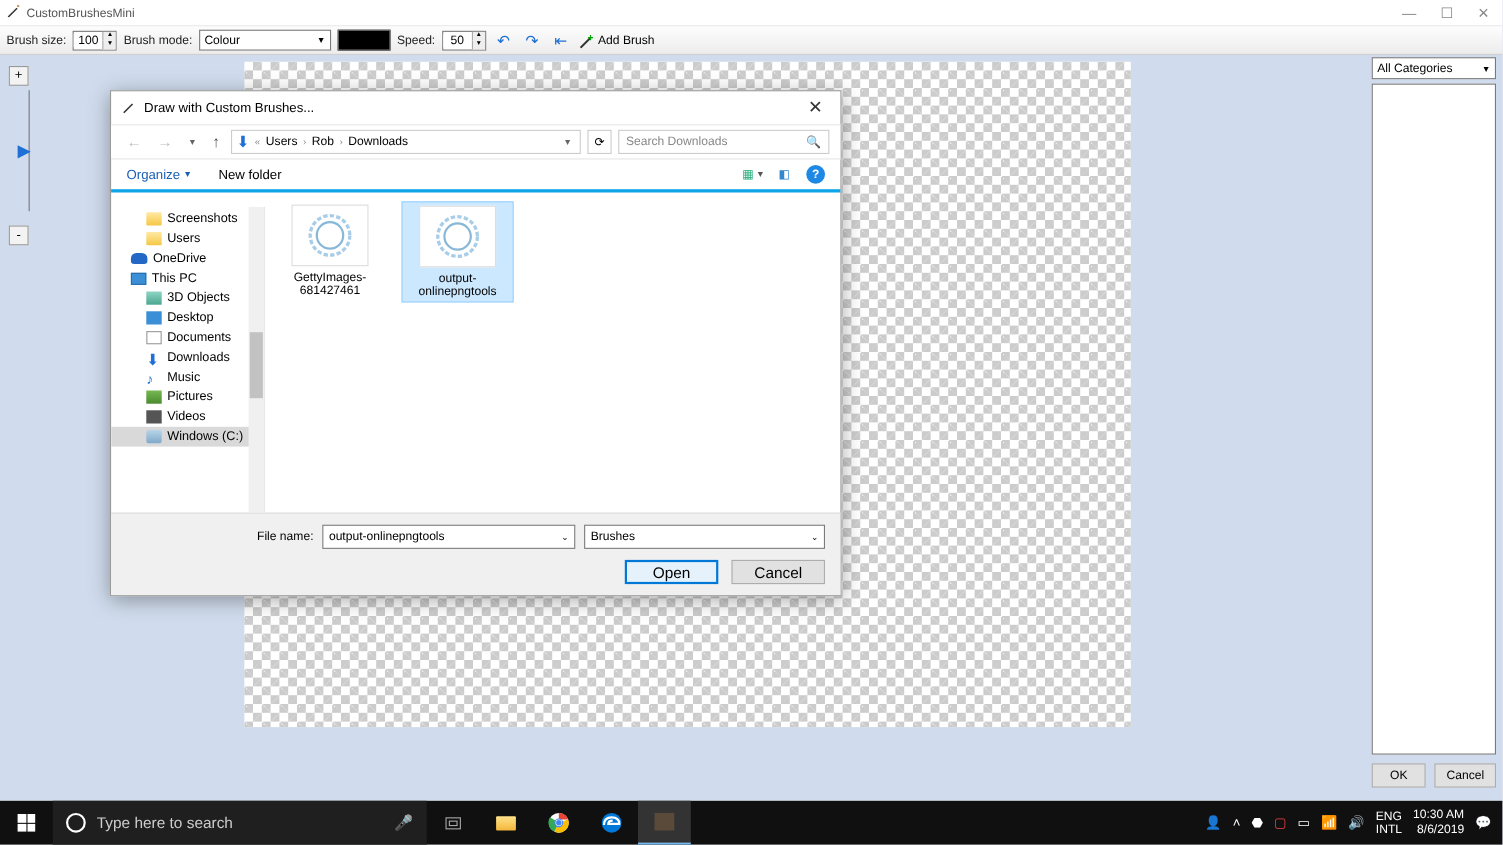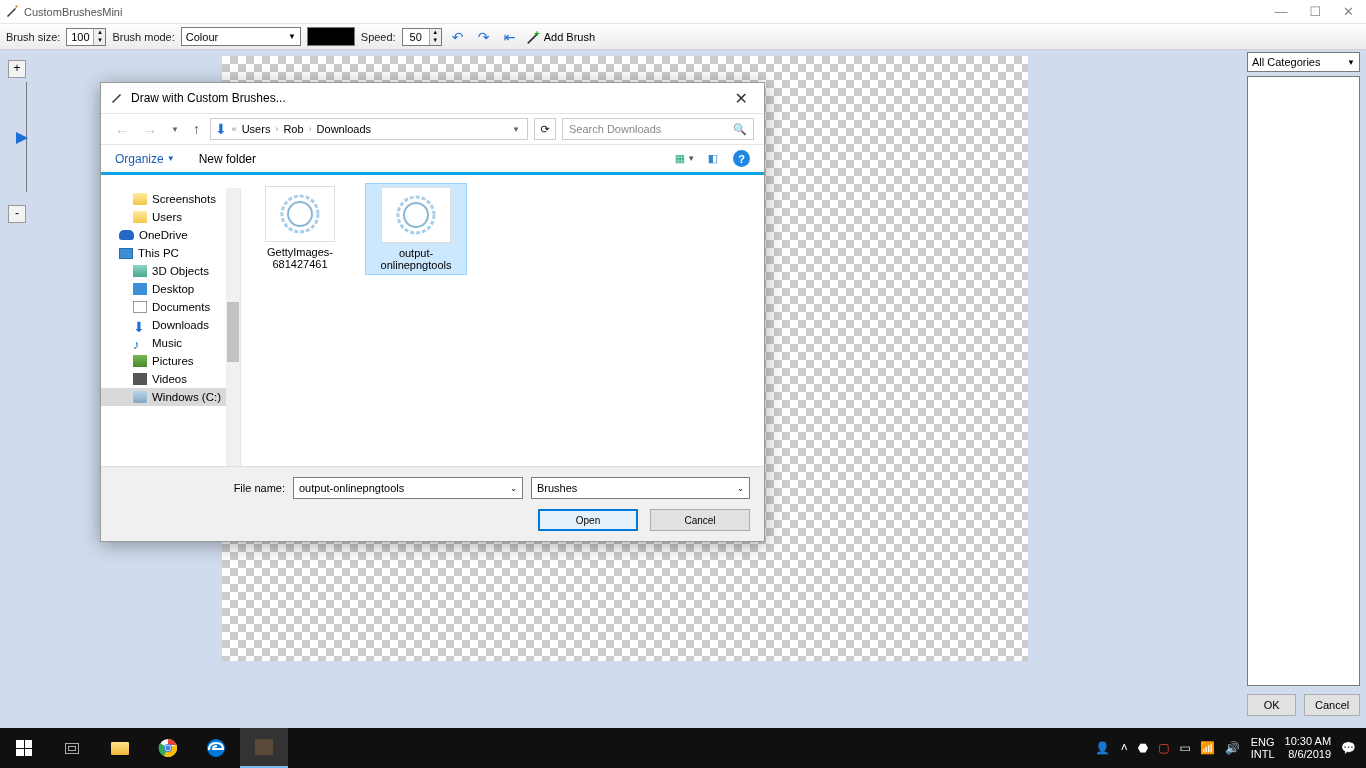--- a/index.html
+++ b/index.html
@@ -90,21 +90,21 @@
 .thumb-box { width:70px; height:56px; margin:0 auto 4px; border:1px solid #ddd; background:#fff; display:flex; align-items:center; justify-content:center; }
 .thumb-box svg { width:50px; height:50px; }
 
 .dlg-footer { background:#f0f0f0; border-top:1px solid #ddd; padding:10px 14px; }
 .fn-row { display:flex; align-items:center; gap:8px; margin-bottom:10px; }
 .fn-row .lbl { font-size:11px; width:170px; text-align:right; }
 .fn-combo { border:1px solid #7a7a7a; background:#fff; height:22px; display:flex; align-items:center; justify-content:space-between; padding:0 5px; font-size:11px; }
 .fn-name { flex:1; max-width:257px; }
 .fn-type { width:219px; }
 .btn-row { display:flex; justify-content:flex-end; gap:12px; }
-.dlg-btn { width:100px; height:22px; font-size:10px; border:1px solid #adadad; background:#e1e1e1; cursor:pointer; }
+.dlg-btn { width:85px; height:22px; font-size:14px; border:1px solid #adadad; background:#e1e1e1; cursor:pointer; }
 .dlg-btn.primary { border:2px solid #0078d7; background:#e5f1fb; }
 
 
 .taskbar { position:absolute; left:0; right:0; bottom:0; height:40px; background:#101010; display:flex; align-items:center; color:#fff; }
 .start { width:48px; height:40px; display:flex; align-items:center; justify-content:center; cursor:pointer; }
 .win-logo { width:16px; height:16px; display:grid; grid-template:1fr 1fr/1fr 1fr; gap:1px; }
 .win-logo span { background:#fff; }
 .search-bar { width:340px; height:40px; background:#1f1f1f; display:flex; align-items:center; padding:0 12px; gap:10px; color:#ccc; font-size:14px; }
 .cortana-ring { width:18px; height:18px; border:2px solid #fff; border-radius:50%; }
 .mic { margin-left:auto; font-size:14px; }
@@ -334,20 +334,25 @@
 
 <div class="taskbar">
   <div class="start">
     <div class="win-logo">
         <span></span>
         <span></span>
         <span></span>
         <span></span>
       </div>
   </div>
+  <div class="search-bar">
+    <span class="cortana-ring"></span>
+    <span>Type here to search</span>
+    <span class="mic">🎤</span>
+  </div>
   <div class="task-icons">
     <div class="ti">
         <span style="border:1px solid #aaa;width:14px;height:11px;display:block;position:relative;">
           <span style="position:absolute;left:2px;top:2px;right:2px;bottom:2px;border:1px solid #aaa;"></span>
         </span>
       </div>
     <div class="ti">
         <span style="width:18px;height:13px;background:linear-gradient(#ffe38a,#f3b63a);display:block;border-radius:1px;"></span>
       </div>
     <div class="ti">

